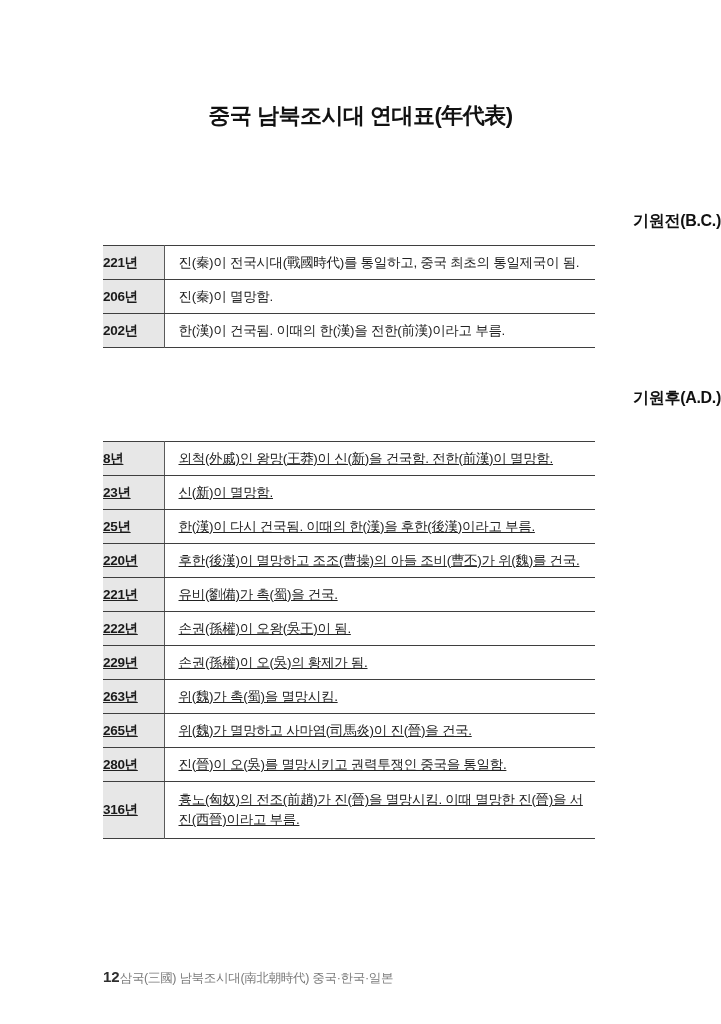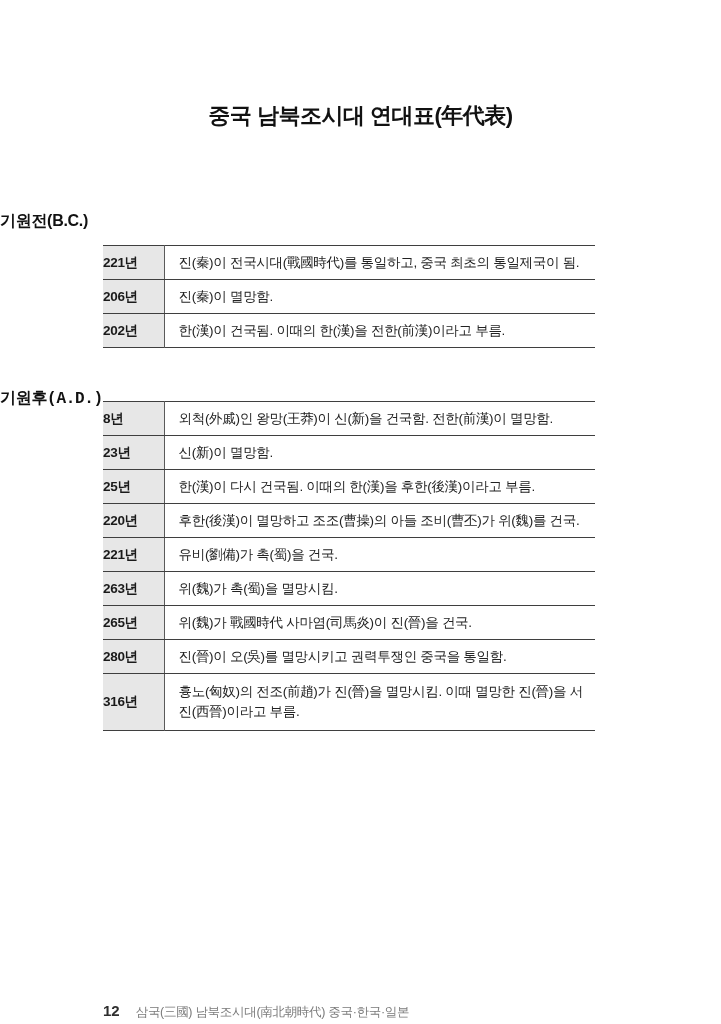--- a/index.html
+++ b/index.html
@@ -24,39 +24,39 @@
     top:101px;left:0;right:0;
     text-align:center;
     font-size:22px;
     font-weight:700;
     color:#111;
     letter-spacing:-0.5px;
   }
   .sec-heading{
     position:absolute;
     left:0;right:0;
-    text-align:left;
+    text-align:right;
     font-size:16px;
     font-weight:700;
     color:#111;
     letter-spacing:-0.3px;
   }
   .h-bc{top:211px;}
-  .h-ad{top:388px;font-family:Liberation Mono, monospace;}
+  .h-ad{top:388px;}
   table.chron{
     position:absolute;
     left:103px;
     width:492px;
     border-collapse:collapse;
     table-layout:fixed;
     border-top:1px solid var(--border);
     border-bottom:1px solid var(--border);
   }
   .t-bc{top:245px;}
-  .t-ad{top:401px;}
+  .t-ad{top:441px;text-decoration:underline;}
   table.chron td{
     border-bottom:1px solid var(--border);
     height:34px;
     vertical-align:middle;
     font-size:13.5px;
     letter-spacing:-0.3px;
   }
   table.chron tr:last-child td{border-bottom:none;}
   td.year{
     width:61px;
@@ -68,25 +68,24 @@
     color:#1a1a1a;
   }
   td.event{
     padding:4px 8px 4px 14px;
     line-height:20px;
     color:var(--text);
   }
   tr.tall td{height:57px;}
   .footer{
     position:absolute;
-    top:980px;
+    top:946px;
     left:103px;
     display:flex;
     align-items:baseline;
-    gap:16px;
     text-align:center;
   }
   .page-num{
     font-size:15px;
     font-weight:700;
     color:#2e2e2e;
   }
   .footer-label{
     font-size:12.5px;
     color:var(--footer-text);
@@ -138,26 +137,34 @@
       </tr>
       <tr>
         <td class="year">220년</td>
         <td class="event">후한(後漢)이 멸망하고 조조(曹操)의 아들 조비(曹丕)가 위(魏)를 건국.</td>
       </tr>
       <tr>
         <td class="year">221년</td>
         <td class="event">유비(劉備)가 촉(蜀)을 건국.</td>
       </tr>
       <tr>
+        <td class="year">222년</td>
+        <td class="event">손권(孫權)이 오왕(吳王)이 됨.</td>
+      </tr>
+      <tr>
+        <td class="year">229년</td>
+        <td class="event">손권(孫權)이 오(吳)의 황제가 됨.</td>
+      </tr>
+      <tr>
         <td class="year">263년</td>
         <td class="event">위(魏)가 촉(蜀)을 멸망시킴.</td>
       </tr>
       <tr>
         <td class="year">265년</td>
-        <td class="event">위(魏)가 戰國時代 사마염(司馬炎)이 진(晉)을 건국.</td>
+        <td class="event">위(魏)가 멸망하고 사마염(司馬炎)이 진(晉)을 건국.</td>
       </tr>
       <tr>
         <td class="year">280년</td>
         <td class="event">진(晉)이 오(吳)를 멸망시키고 권력투쟁인 중국을 통일함.</td>
       </tr>
       <tr class="tall">
         <td class="year">316년</td>
         <td class="event">흉노(匈奴)의 전조(前趙)가 진(晉)을 멸망시킴. 이때 멸망한 진(晉)을 서진(西晉)이라고 부름.</td>
       </tr>
     </tbody>

